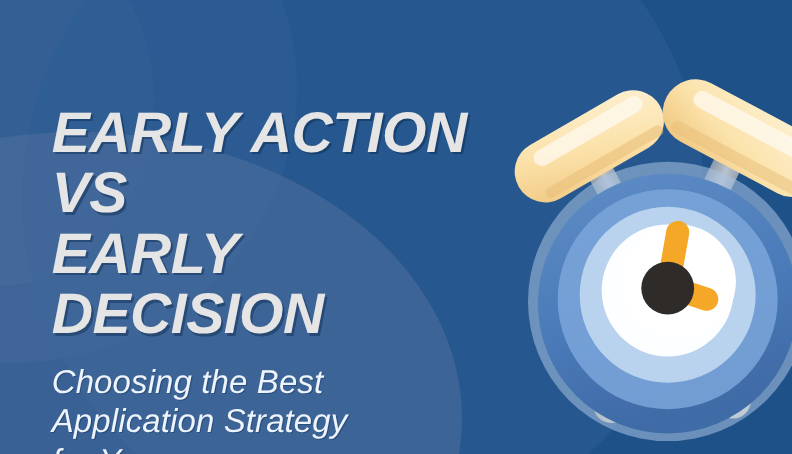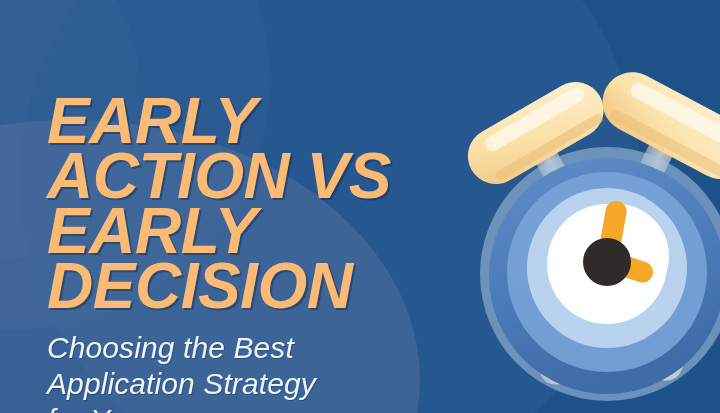--- a/index.html
+++ b/index.html
@@ -71,22 +71,22 @@
   
   #text-block {
     position: absolute;
     left: 47px;
     top: 94px;
     width: 430px;
     z-index: 5;
   }
   #headline {
     margin: 0;
-    color: #fdba74;
-    font-size: 64px;
+    color: #e5e5e5;
+    font-size: 52px;
     line-height: 55px;
     font-weight: 700;
     font-style: italic;
     letter-spacing: -0.5px;
     text-shadow: 2px 2px 0 rgba(12, 40, 75, 0.45);
     white-space: pre-line;
   }
   #subheadline {
     margin: 16px 0 0 0;
     color: #eef4fb;

